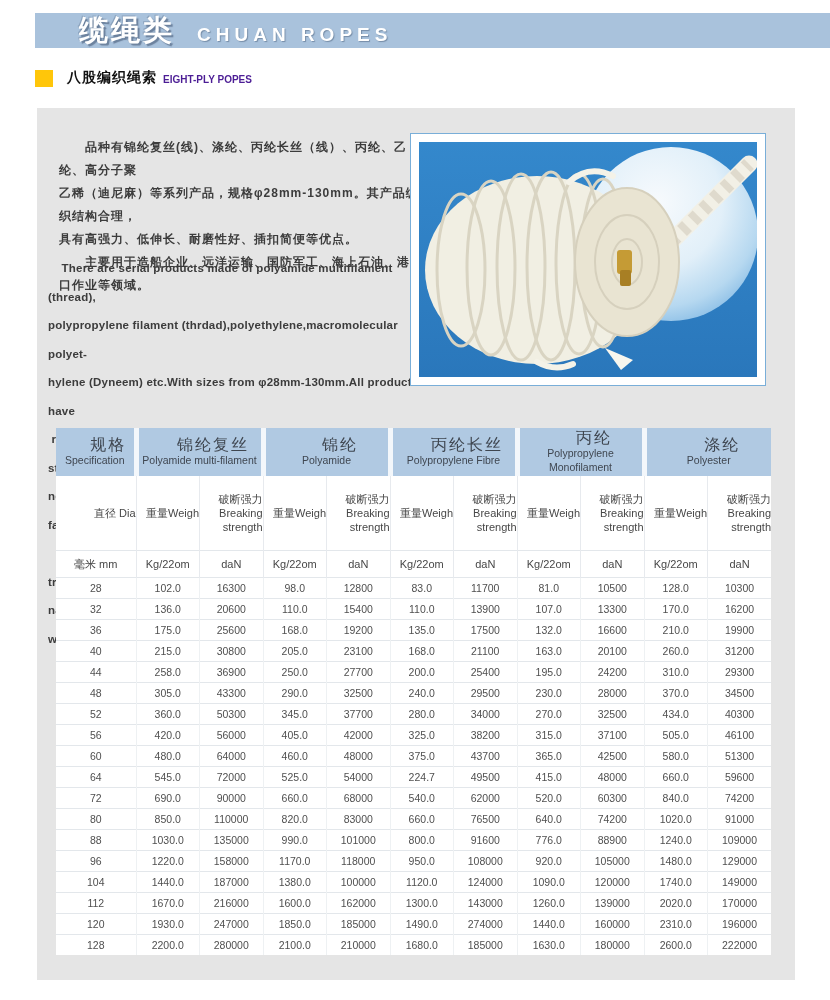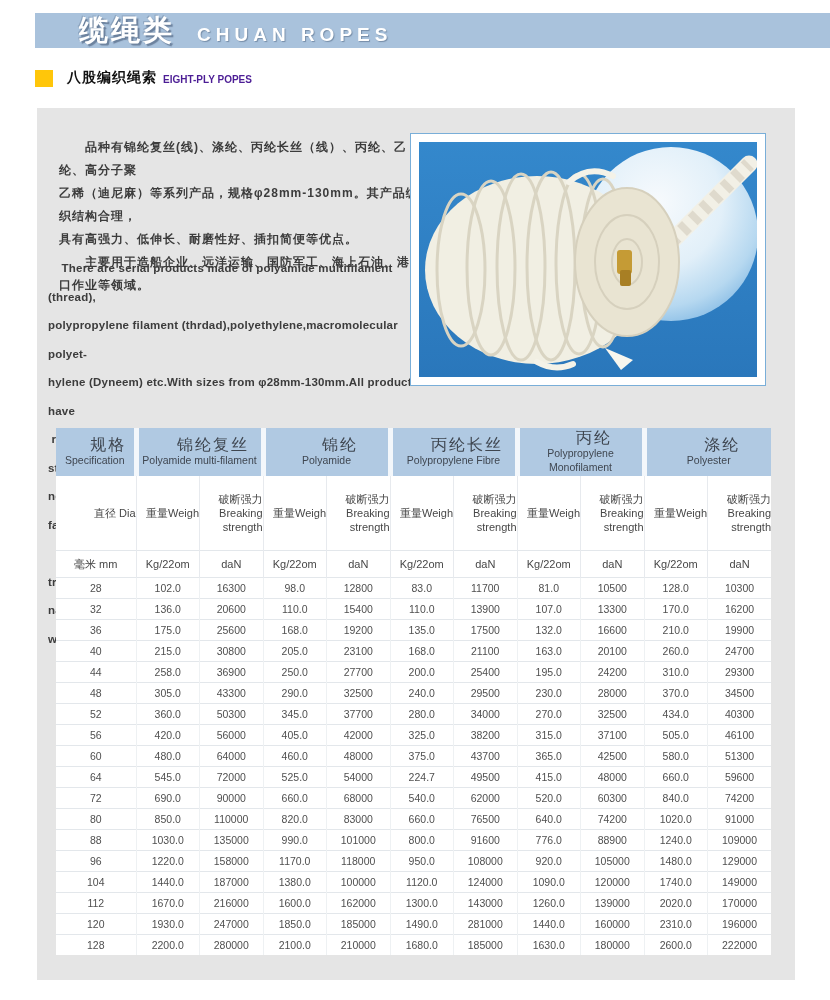--- a/index.html
+++ b/index.html
@@ -278,21 +278,21 @@
             <td>40</td>
             <td>215.0</td>
             <td>30800</td>
             <td>205.0</td>
             <td>23100</td>
             <td>168.0</td>
             <td>21100</td>
             <td>163.0</td>
             <td>20100</td>
             <td>260.0</td>
-            <td>24700</td>
+            <td>31200</td>
           </tr>
           <tr>
             <td>44</td>
             <td>258.0</td>
             <td>36900</td>
             <td>250.0</td>
             <td>27700</td>
             <td>200.0</td>
             <td>25400</td>
             <td>195.0</td>
@@ -443,21 +443,21 @@
             <td>2020.0</td>
             <td>170000</td>
           </tr>
           <tr>
             <td>120</td>
             <td>1930.0</td>
             <td>247000</td>
             <td>1850.0</td>
             <td>185000</td>
             <td>1490.0</td>
-            <td>281000</td>
+            <td>274000</td>
             <td>1440.0</td>
             <td>160000</td>
             <td>2310.0</td>
             <td>196000</td>
           </tr>
           <tr>
             <td>128</td>
             <td>2200.0</td>
             <td>280000</td>
             <td>2100.0</td>

